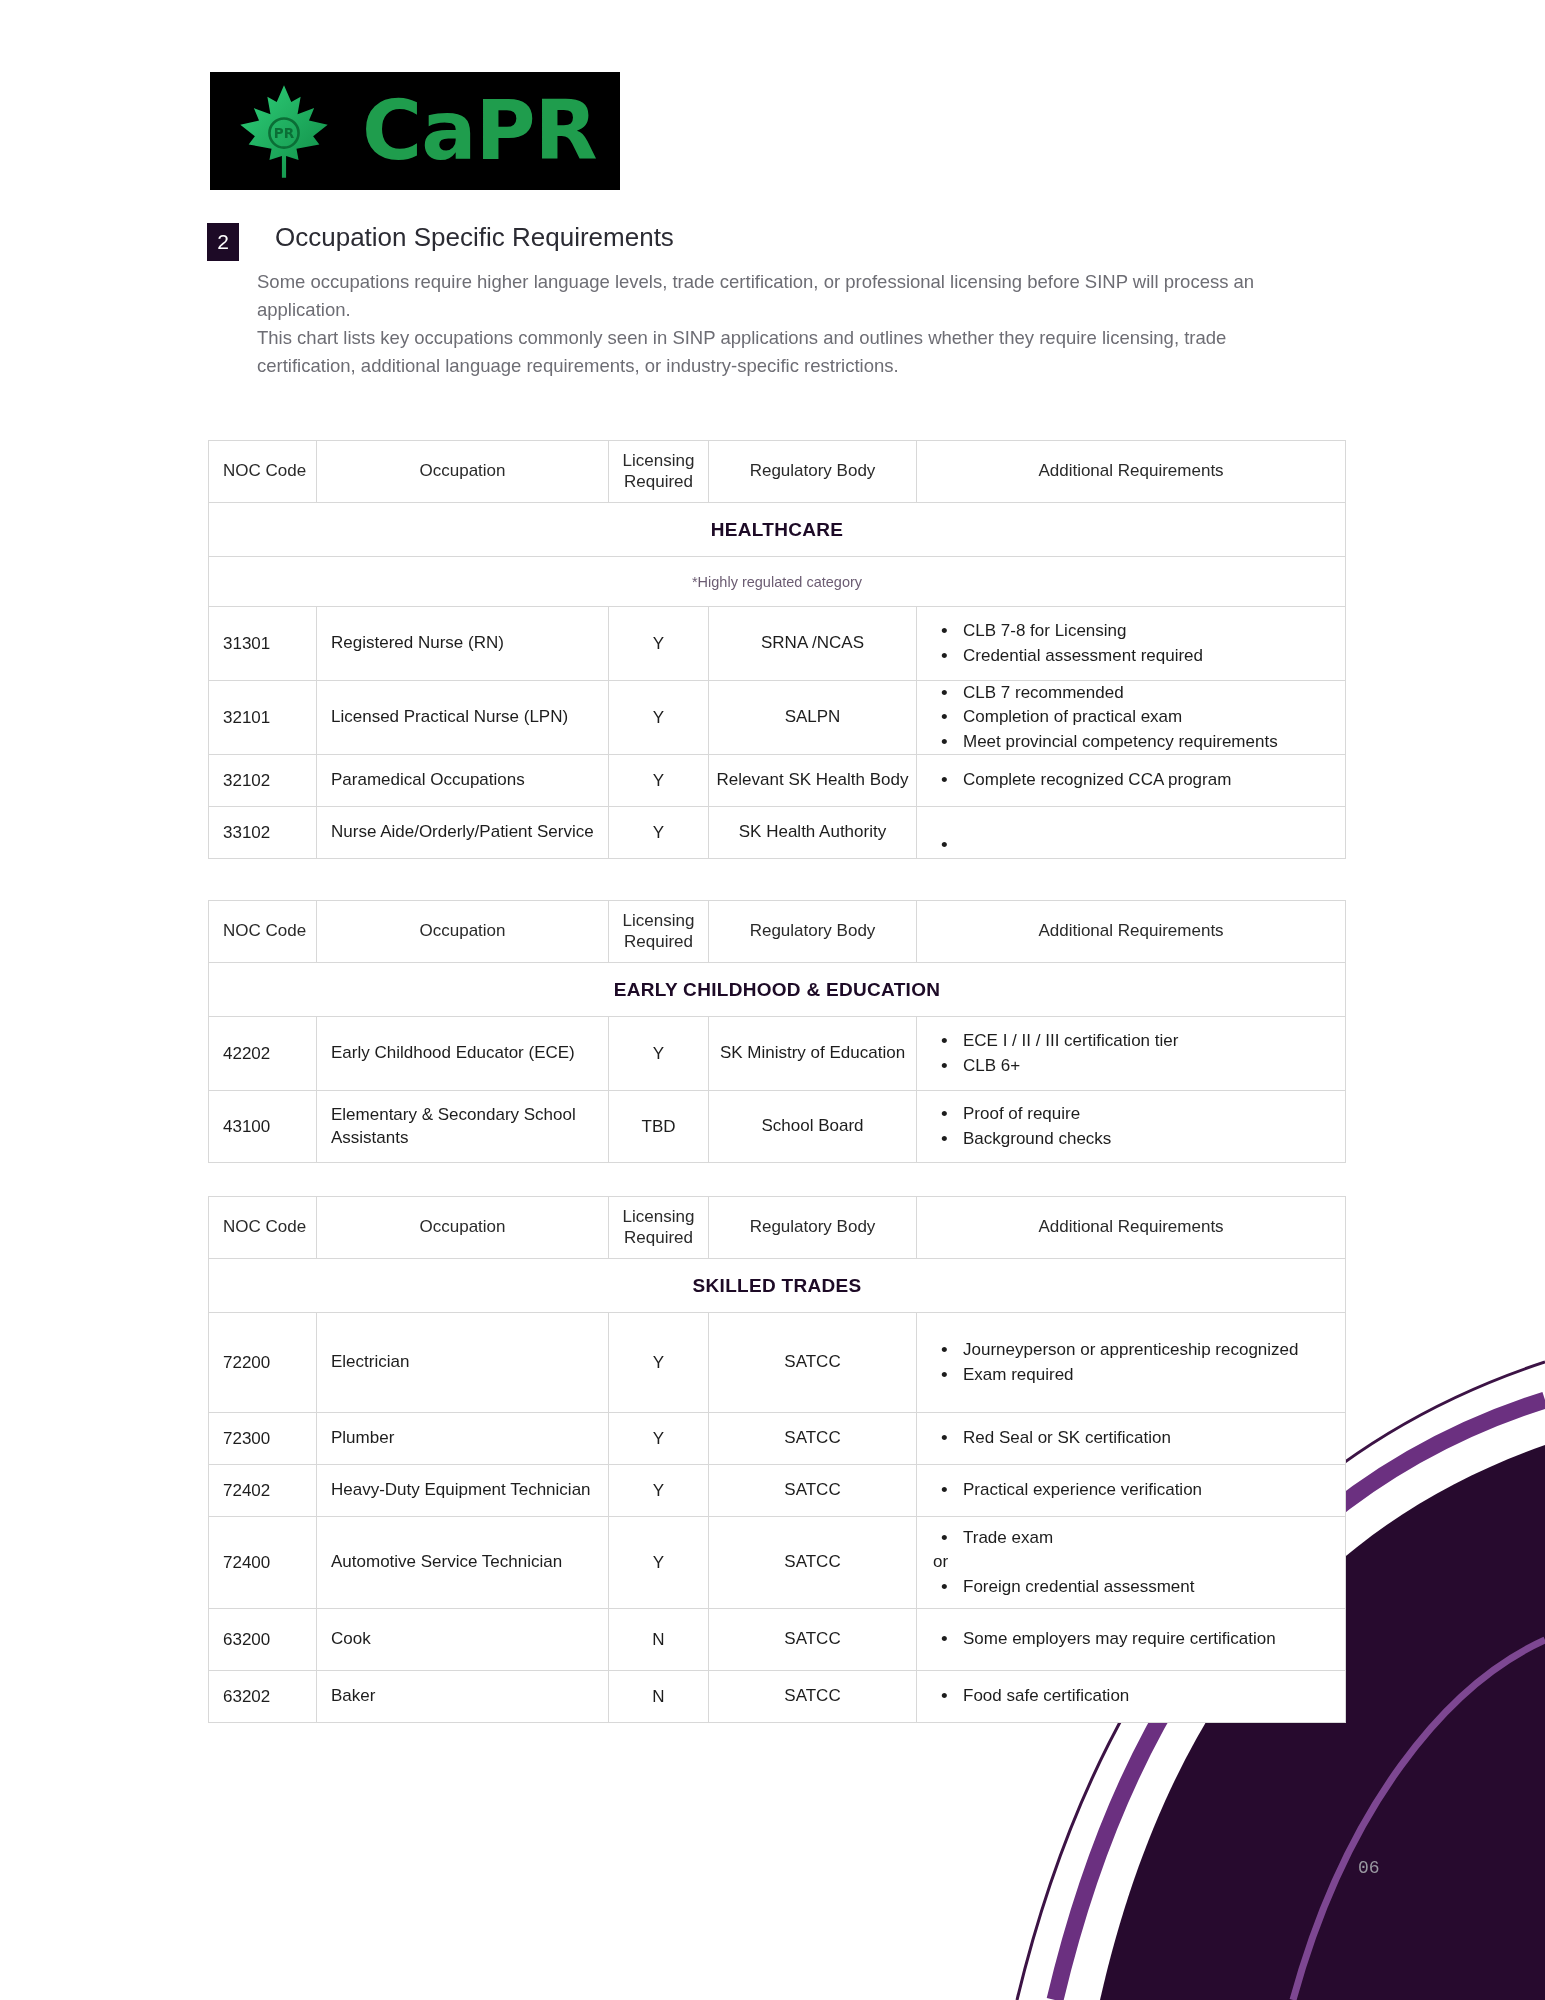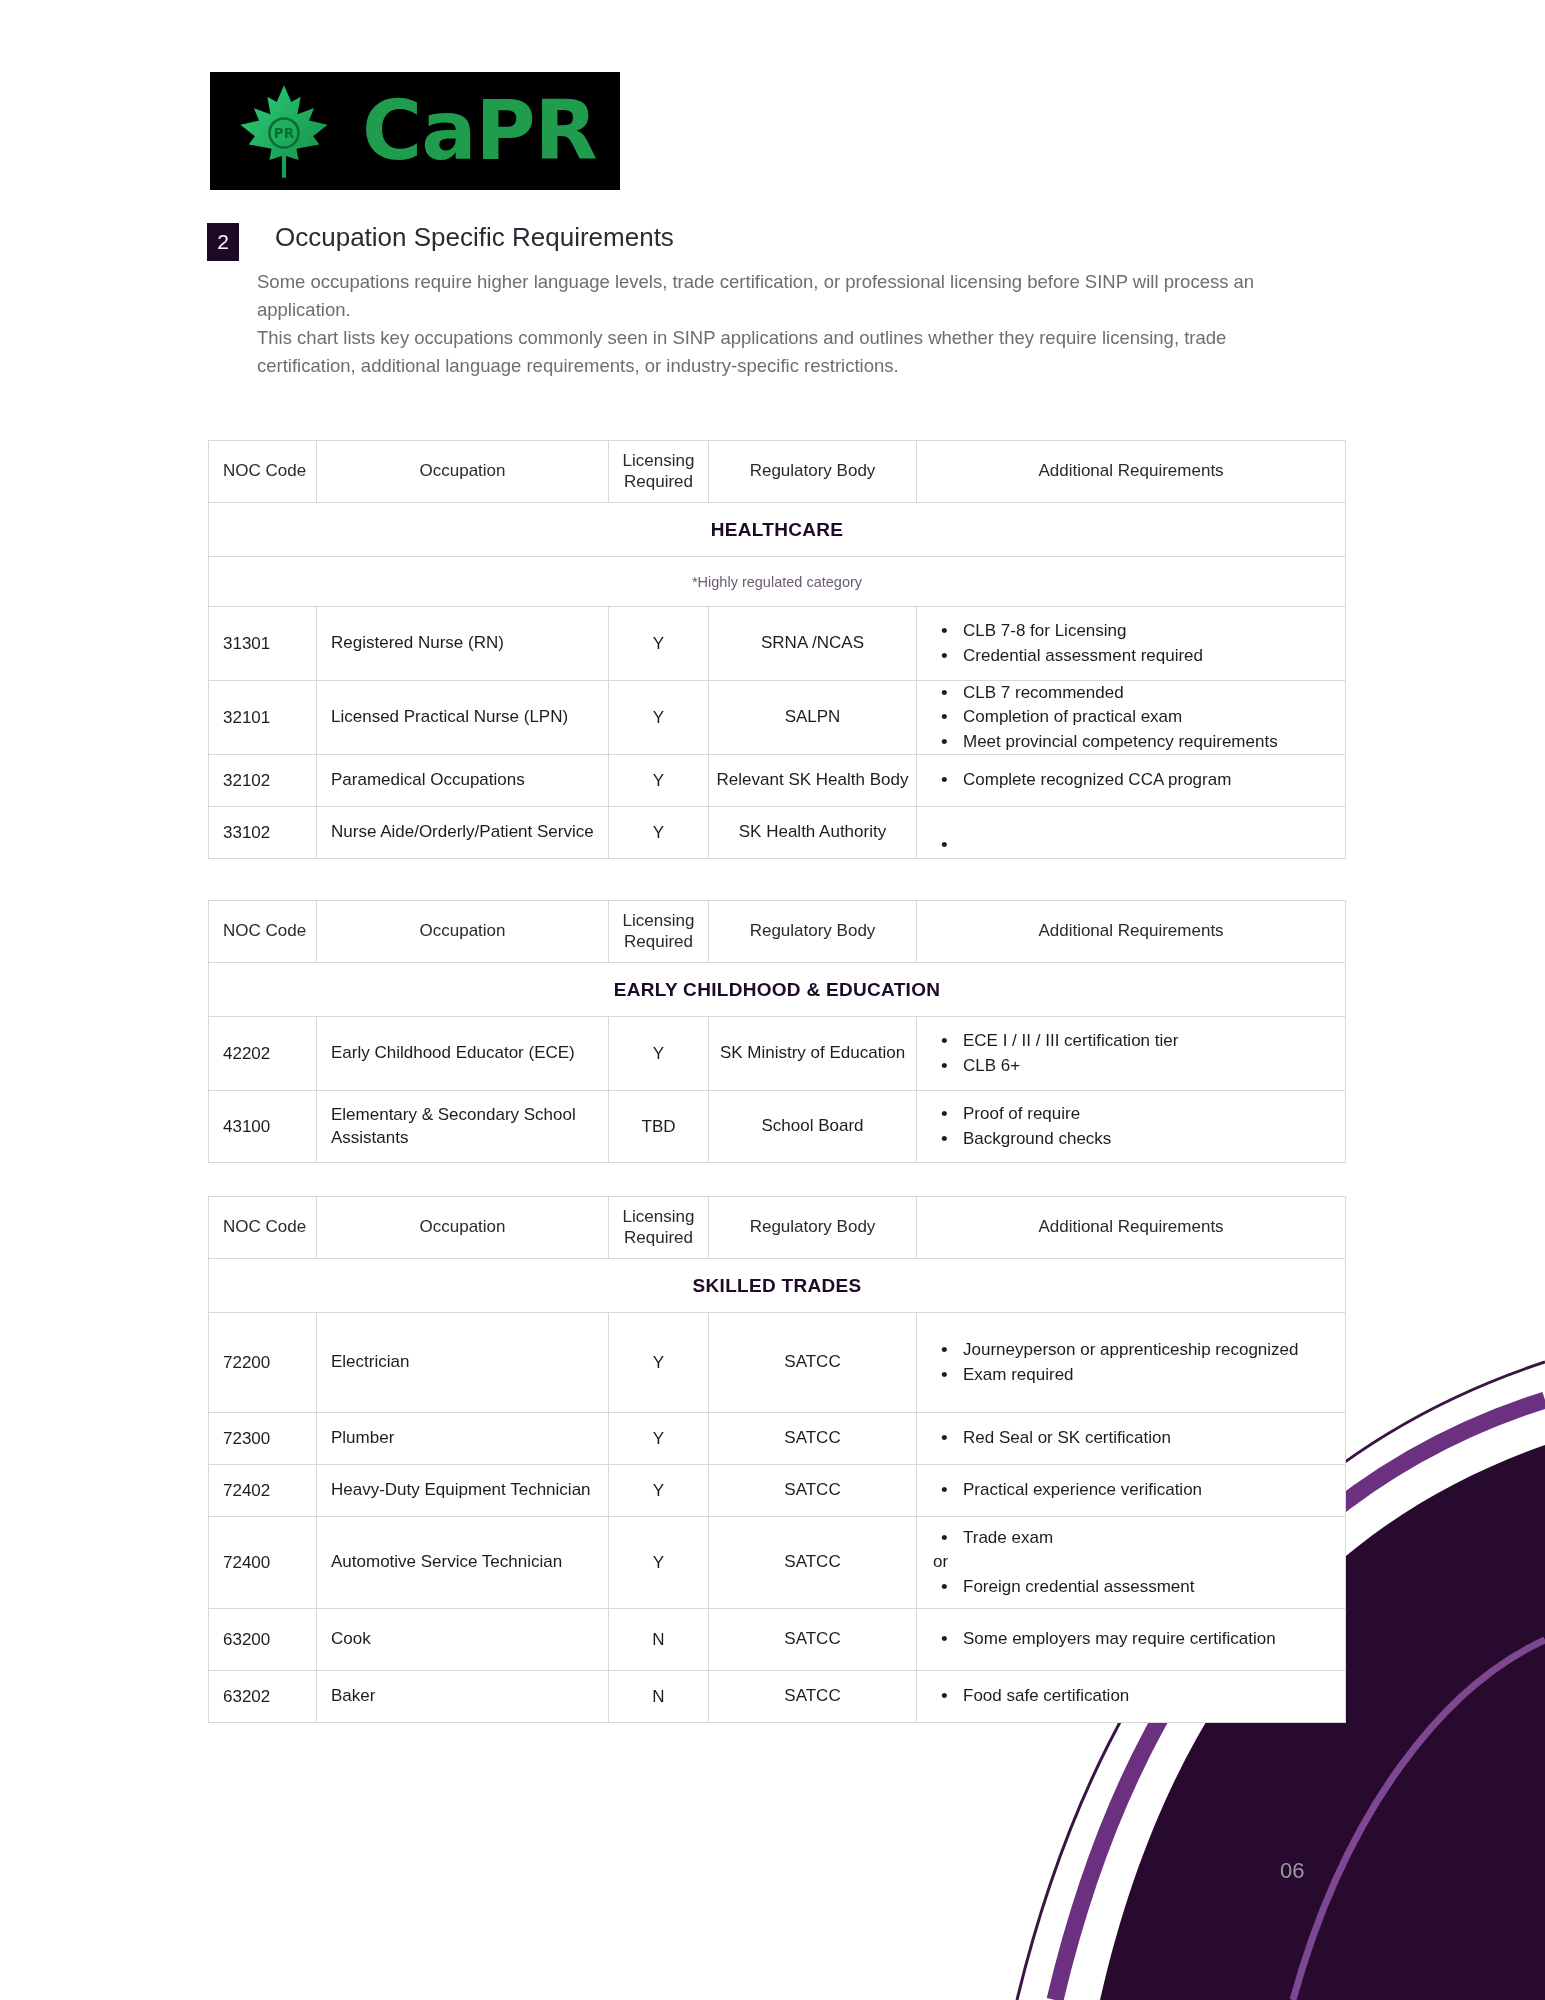--- a/index.html
+++ b/index.html
@@ -196,25 +196,26 @@
     line-height: 1.42;
   }
   .reqs li.plain { padding-left: 0; }
   .reqs li.plain::before { content: ""; }
 
   .ovf { overflow: visible; }
 
   
   .page-num {
     position: absolute;
-    left: 1280px;
+    left: 1358px;
     top: 1858px;
-    font-size: 22px;
+    font-size: 18px;
     color: #9a9aa2;
     z-index: 2;
+    font-family: Liberation Mono, monospace;
   }
 </style>
 </head>
 <body>
 
 <svg class="corner-swirl" viewBox="0 0 620 660" preserveAspectRatio="none">
   <path d="M620 105 C 420 175, 250 330, 175 660 L 620 660 Z" fill="#270a2e"></path>
   <path d="M620 60 C 400 130, 215 300, 130 660" stroke="#6b3080" stroke-width="17" fill="none"></path>
   <path d="M620 22 C 382 100, 182 286, 92 660" stroke="#3c1345" stroke-width="3" fill="none"></path>
   <path d="M620 300 C 520 345, 420 470, 368 660" stroke="#8d52a3" stroke-width="7" fill="none" opacity="0.85"></path>

